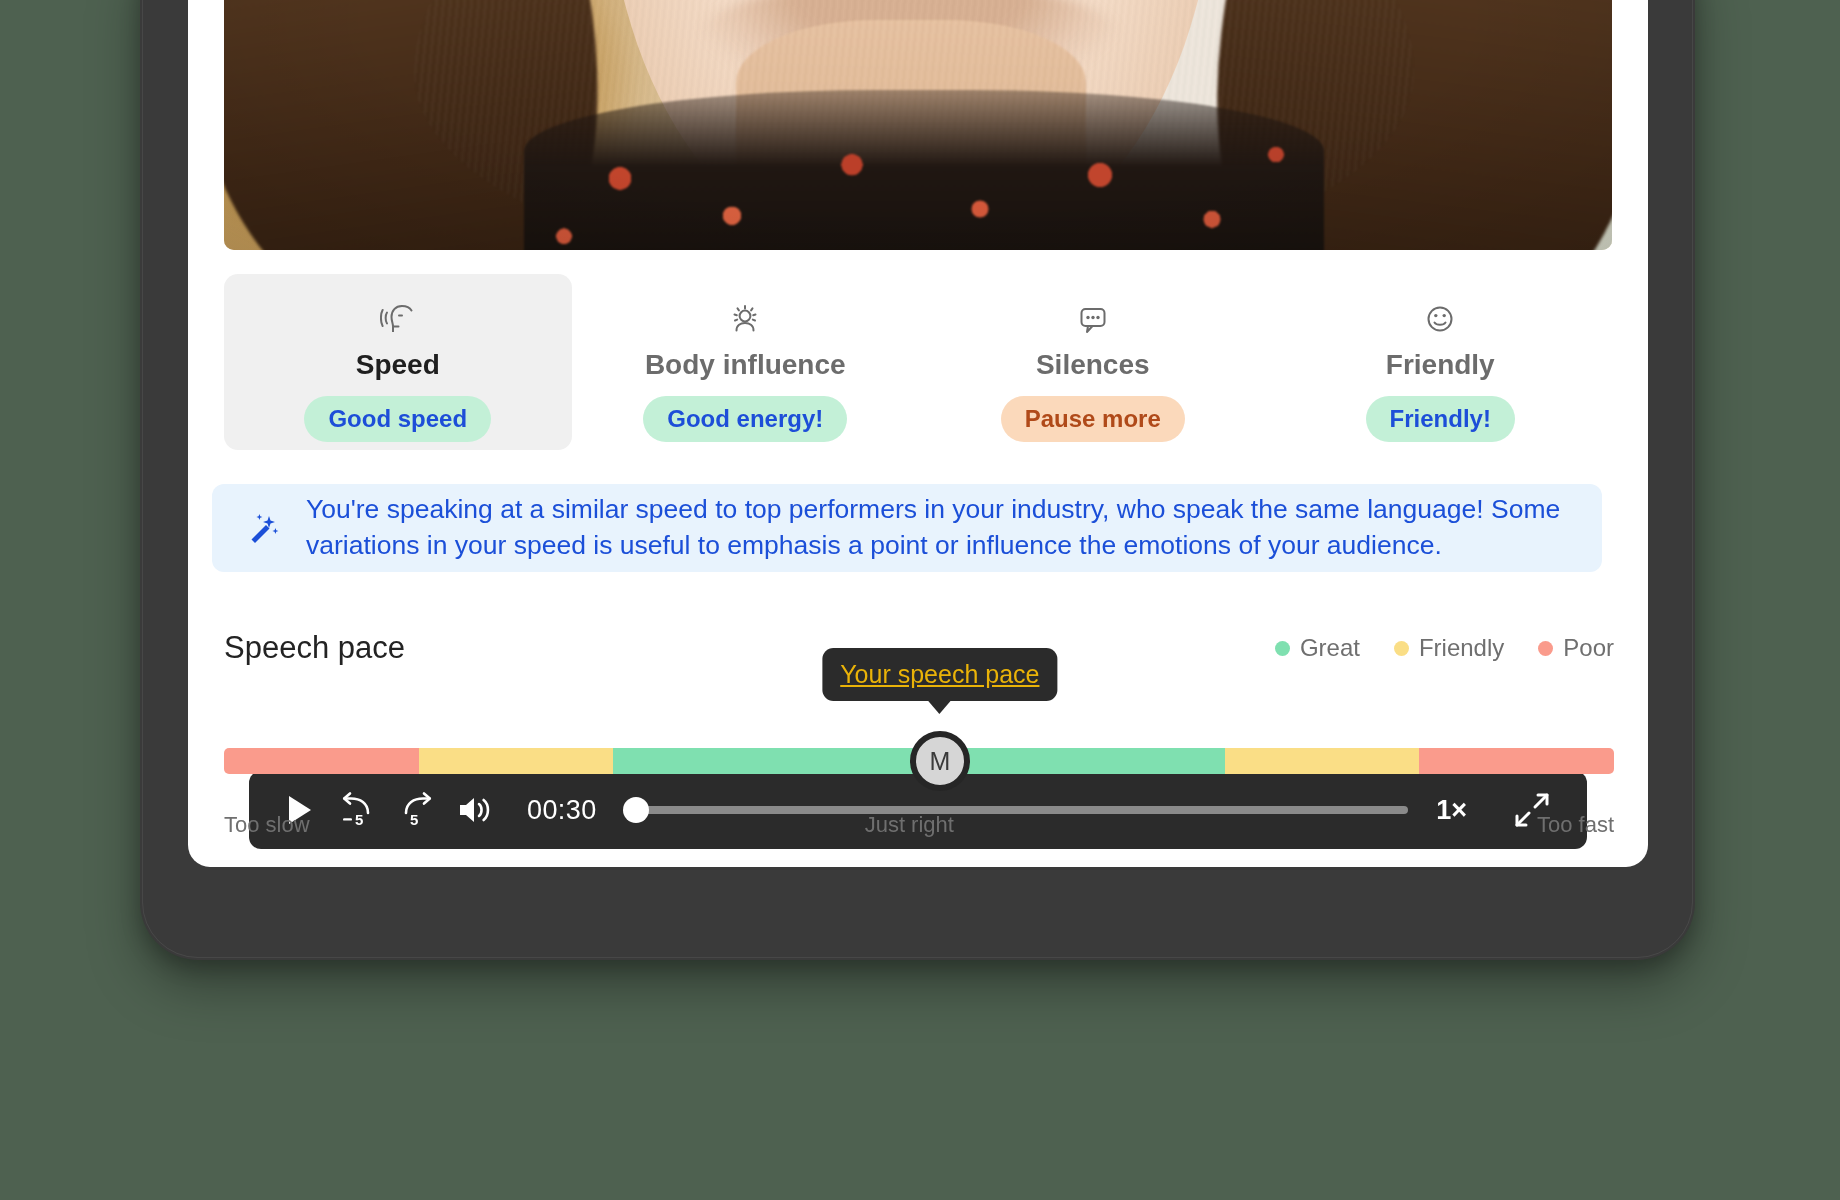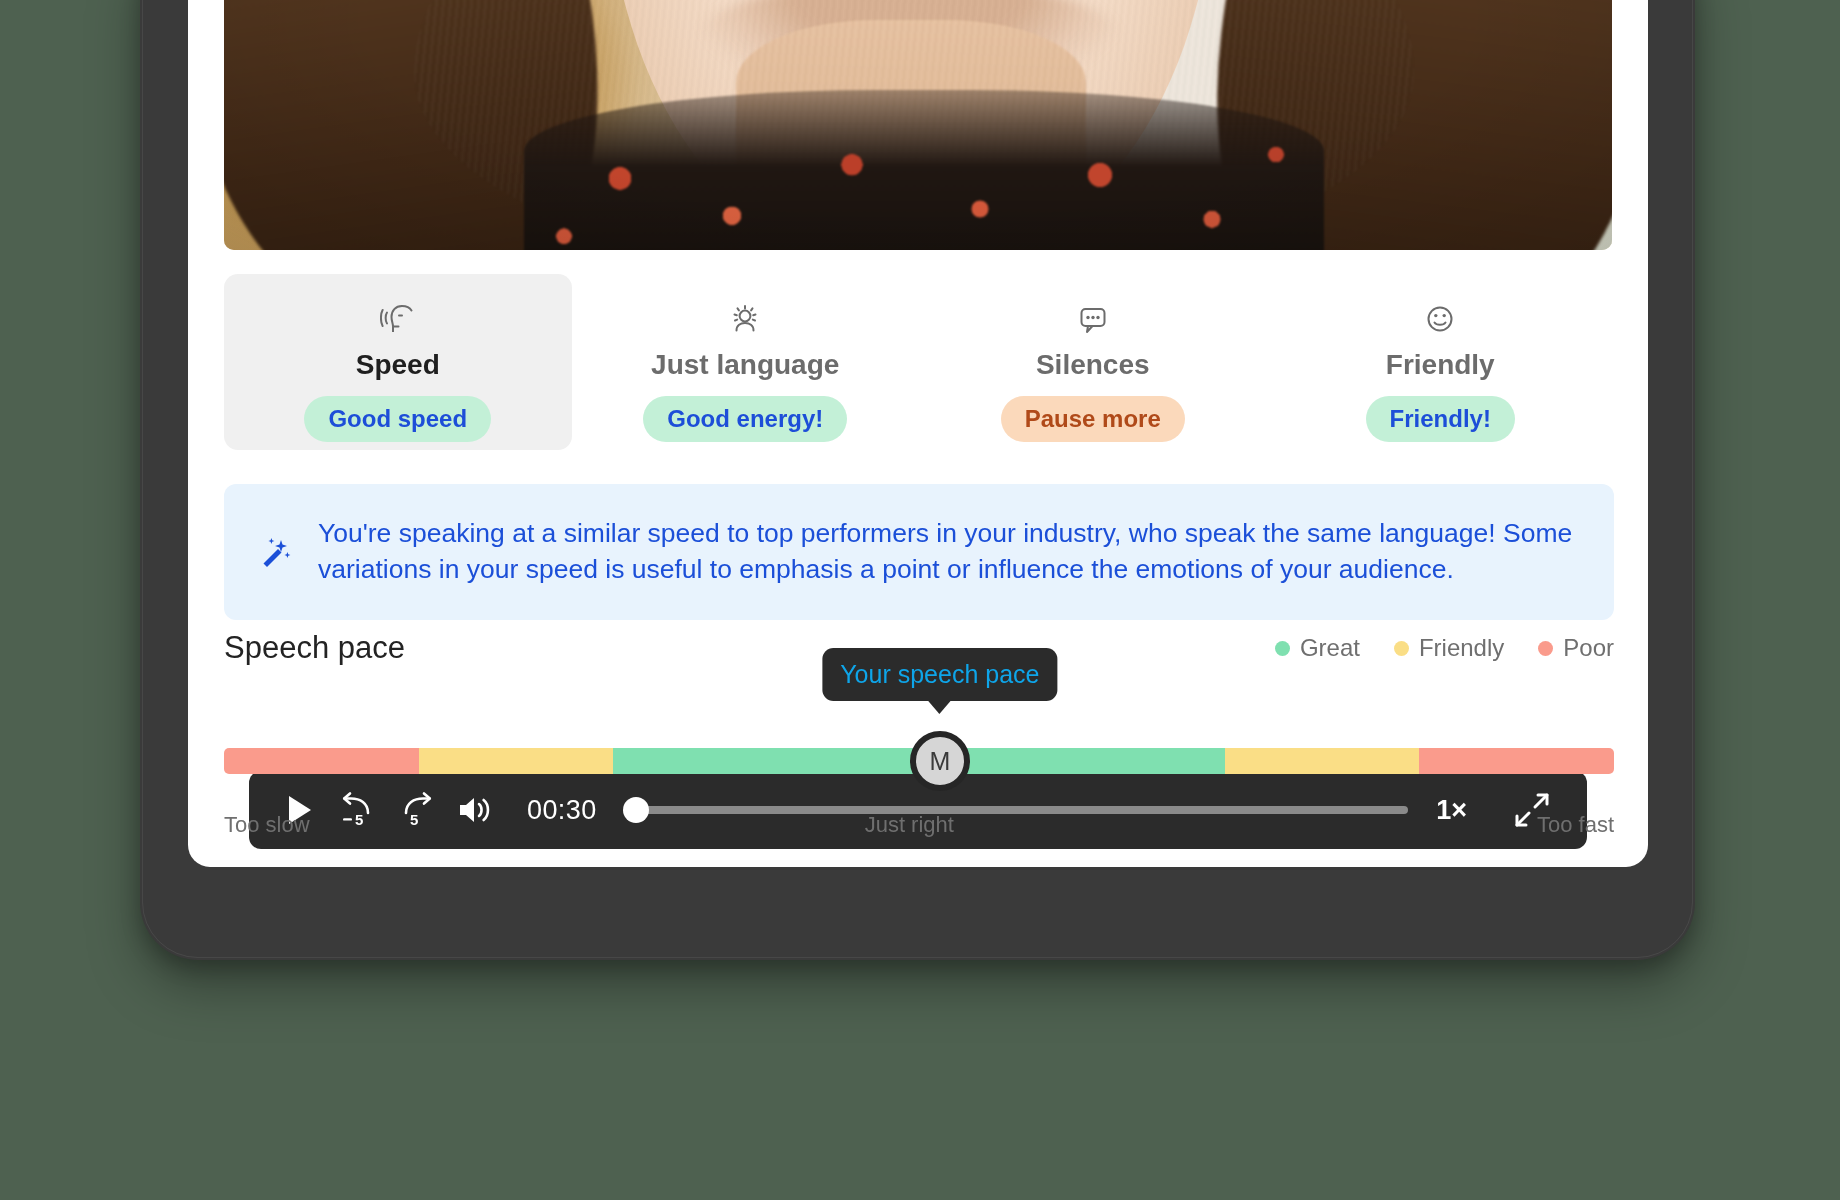--- a/index.html
+++ b/index.html
@@ -180,22 +180,22 @@
   .metric-card.selected .metric-title{ color:#1f1f1f; }
   .metric-pill{
     margin-top:15px; padding:9px 24px; border-radius:999px;
     font-size:24px; font-weight:700; white-space:nowrap;
   }
   .pill-green{ background:#c3f0d7; color:#1d4ed8; }
   .pill-orange{ background:#fbd9bb; color:#b04a19; }
 
   
   #insight-banner{
-    position:absolute; left:36px; top:624px;
-    width:1390px; height:136px;
+    position:absolute; left:24px; top:624px;
+    width:1390px; height:88px;
     background:#e8f3fd; border-radius:12px;
     display:flex; align-items:center; padding: 0 34px;
     gap:26px;
   }
   #insight-text{
     font-size:26.5px; line-height:1.35; color:#1b4fd8; font-weight:400;
   }
 
   
   #pace-section{ position:absolute; left:36px; top:770px; width:1390px; }
@@ -218,23 +218,23 @@
     width:60px; height:60px; margin-left:-30px;
     border-radius:50%;
     background:#d6d6d6;
     border:6px solid #262626;
     display:flex; align-items:center; justify-content:center;
     font-size:25px; color:#3a3a3a; cursor:pointer;
   }
   #pace-tooltip{
     position:absolute; top:-62px;
     transform: translateX(-50%);
-    background:#2b2b2b; color:#0ea5e9;
+    background:#2b2b2b; color:#eab308;
     font-size:25px;
-    padding:12px 18px; border-radius:11px; white-space:nowrap;
+    padding:12px 18px; border-radius:11px; white-space:nowrap;text-decoration:underline;
   }
   #pace-tooltip::after{
     content:""; position:absolute; left:50%; bottom:-13px; margin-left:-12px;
     width:0; height:0;
     border-left:12px solid transparent; border-right:12px solid transparent;
     border-top:14px solid #2b2b2b;
   }
   #pace-axis{
     position:absolute; left:0; right:0; top:102px;
     display:flex; justify-content:space-between;
@@ -340,21 +340,21 @@
             <path d="M9.5 28.5 C9.5 23.5 13.5 21 18 21 C22.5 21 26.5 23.5 26.5 28.5" fill="none" stroke="#6c6c6c" stroke-width="2" stroke-linecap="round"></path>
             <path d="M18 4 L18 6.5" stroke="#6c6c6c" stroke-width="2" stroke-linecap="round"></path>
             <path d="M10.5 6.4 L11.9 8.4" stroke="#6c6c6c" stroke-width="2" stroke-linecap="round"></path>
             <path d="M25.5 6.4 L24.1 8.4" stroke="#6c6c6c" stroke-width="2" stroke-linecap="round"></path>
             <path d="M7.5 12.5 L9.8 13.2" stroke="#6c6c6c" stroke-width="2" stroke-linecap="round"></path>
             <path d="M28.5 12.5 L26.2 13.2" stroke="#6c6c6c" stroke-width="2" stroke-linecap="round"></path>
             <path d="M8 18.5 L10.2 17.6" stroke="#6c6c6c" stroke-width="2" stroke-linecap="round"></path>
             <path d="M28 18.5 L25.8 17.6" stroke="#6c6c6c" stroke-width="2" stroke-linecap="round"></path>
           </svg>
         </div>
-        <div class="metric-title">Just language</div>
+        <div class="metric-title">Body influence</div>
         <div class="metric-pill pill-green">Good energy!</div>
       </div>
 
       <div class="metric-card">
         <div class="metric-icon">
           <svg width="36" height="34" viewBox="0 0 36 34">
             <rect x="6.5" y="7" width="23" height="17" rx="4" fill="none" stroke="#6c6c6c" stroke-width="2"></rect>
             <path d="M13 24 L12 30 L17.5 24" fill="none" stroke="#6c6c6c" stroke-width="2" stroke-linejoin="round"></path>
             <circle cx="13" cy="15.5" r="1.7" fill="#6c6c6c"></circle>
             <circle cx="18" cy="15.5" r="1.7" fill="#6c6c6c"></circle>

